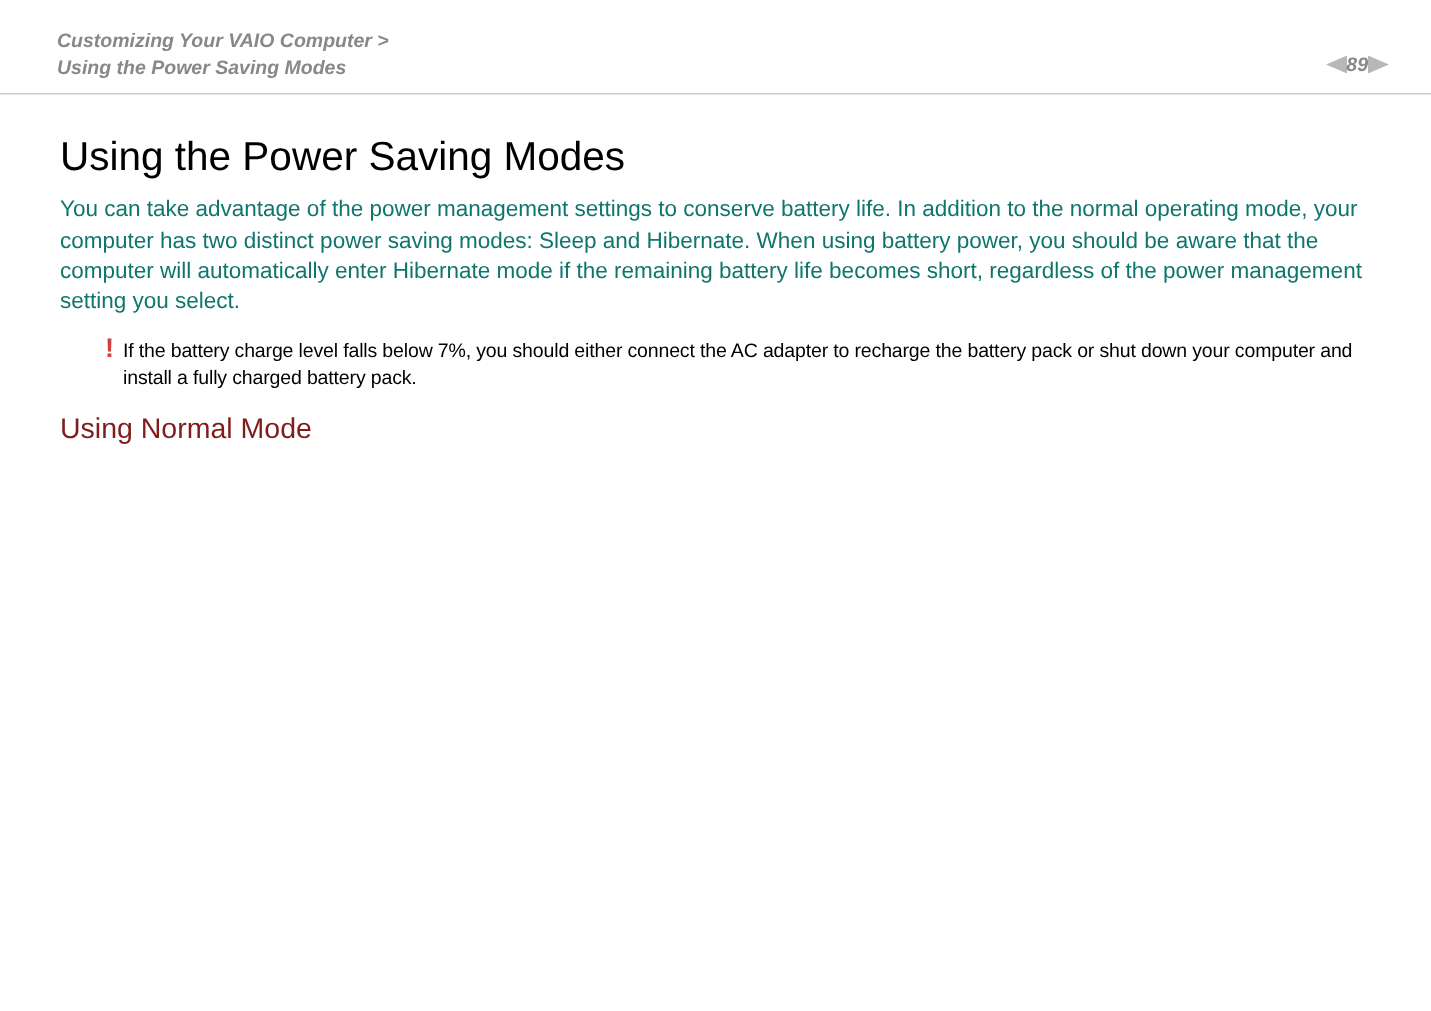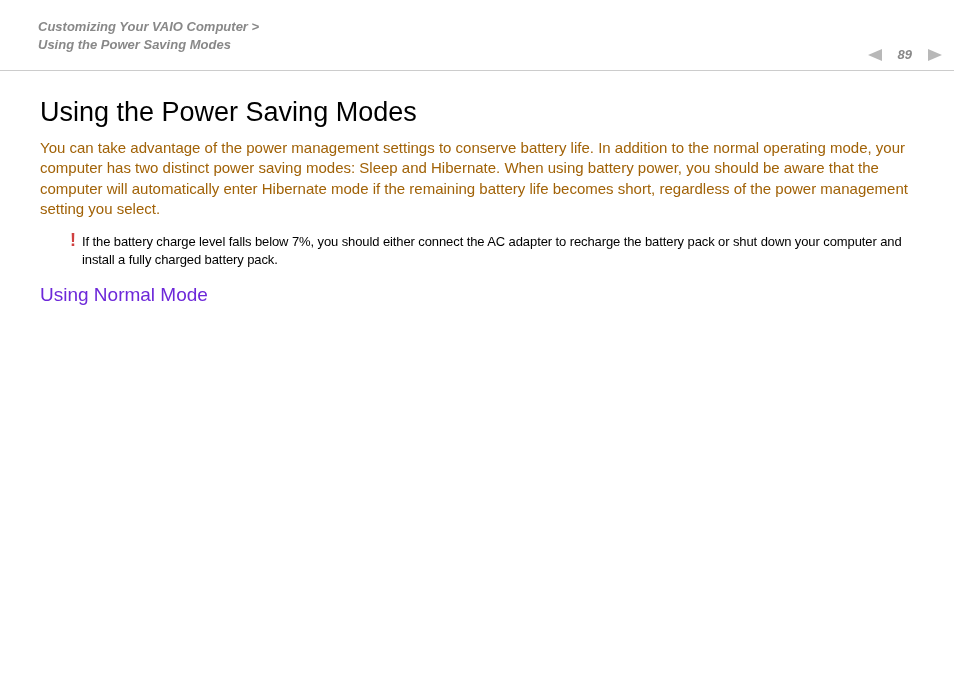--- a/index.html
+++ b/index.html
@@ -11,40 +11,40 @@
       font-family: Arial, Helvetica, sans-serif;
       background: #ffffff;
       width: 954px;
       height: 674px;
       position: relative;
     }
     .header {
       display: flex;
       justify-content: space-between;
       align-items: flex-start;
-      padding: 18px 12px 8px 38px;
+      padding: 18px 28px 8px 38px;
       border-bottom: 1px solid #cccccc;
     }
     .breadcrumb {
       color: #888888;
       font-size: 13px;
       font-weight: bold;
       font-style: italic;
       line-height: 1.4;
     }
     .breadcrumb-line1 {
       display: block;
     }
     .breadcrumb-line2 {
       display: block;
     }
     .pagenav {
       display: flex;
-      gap: 16px;
-      margin-top: 29px;
+      gap: 0;
+      margin-top: 17px;
     }
     .pagenum {
       color: #888888;
       font-size: 13px;
       font-weight: bold;
       font-style: italic;
     }
     .nav-arrow {
       display: inline-flex;
       align-items: center;
@@ -54,21 +54,21 @@
       padding: 26px 40px 0 40px;
     }
     .page-title {
       font-size: 27px;
       font-weight: normal;
       color: #000000;
       margin-bottom: 10px;
     }
     .body-text {
       font-size: 15px;
-      color: #a16207;
+      color: #0f766e;
       line-height: 1.35;
       margin-bottom: 14px;
     }
     .warning-block {
       display: flex;
       align-items: flex-start;
       padding-left: 30px;
       margin-bottom: 16px;
     }
     .warning-icon {
@@ -80,21 +80,21 @@
       margin-top: -2px;
     }
     .warning-text {
       font-size: 13px;
       font-family: "Helvetica Neue", Helvetica, Arial, sans-serif;
       color: #000000;
       line-height: 1.35;
       letter-spacing: -0.1px;
     }
     .section-heading {
-      color: #6d28d9;
+      color: #7f1d1d;
       font-size: 19px;
       font-weight: normal;
       margin-bottom: 6px;
     }
   </style>
 </head>
 <body>
 
 <div class="header">
   <div class="breadcrumb">

